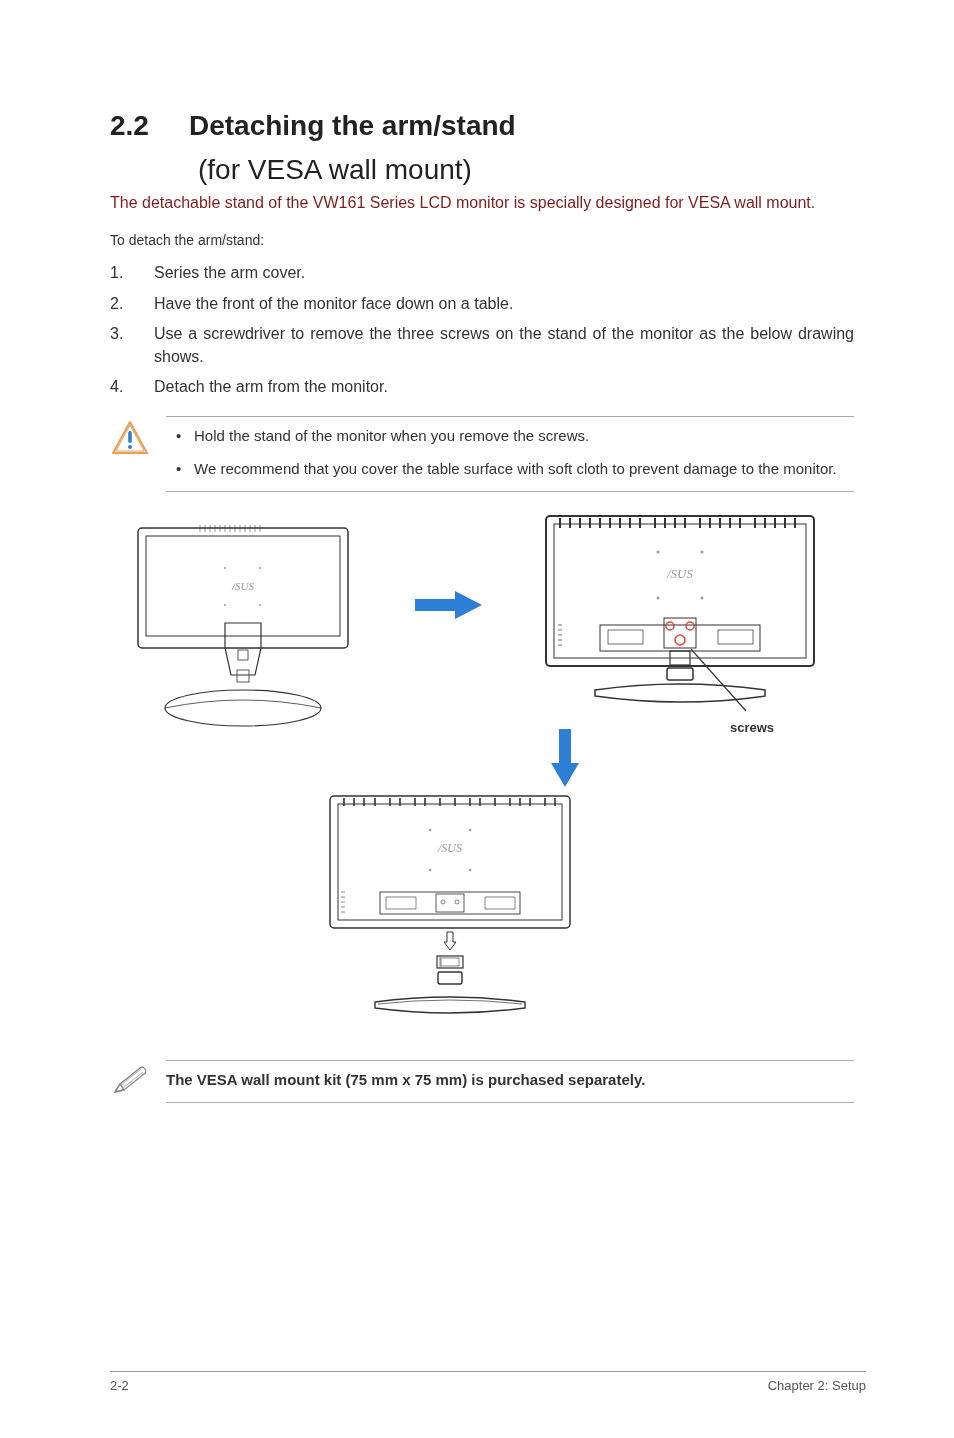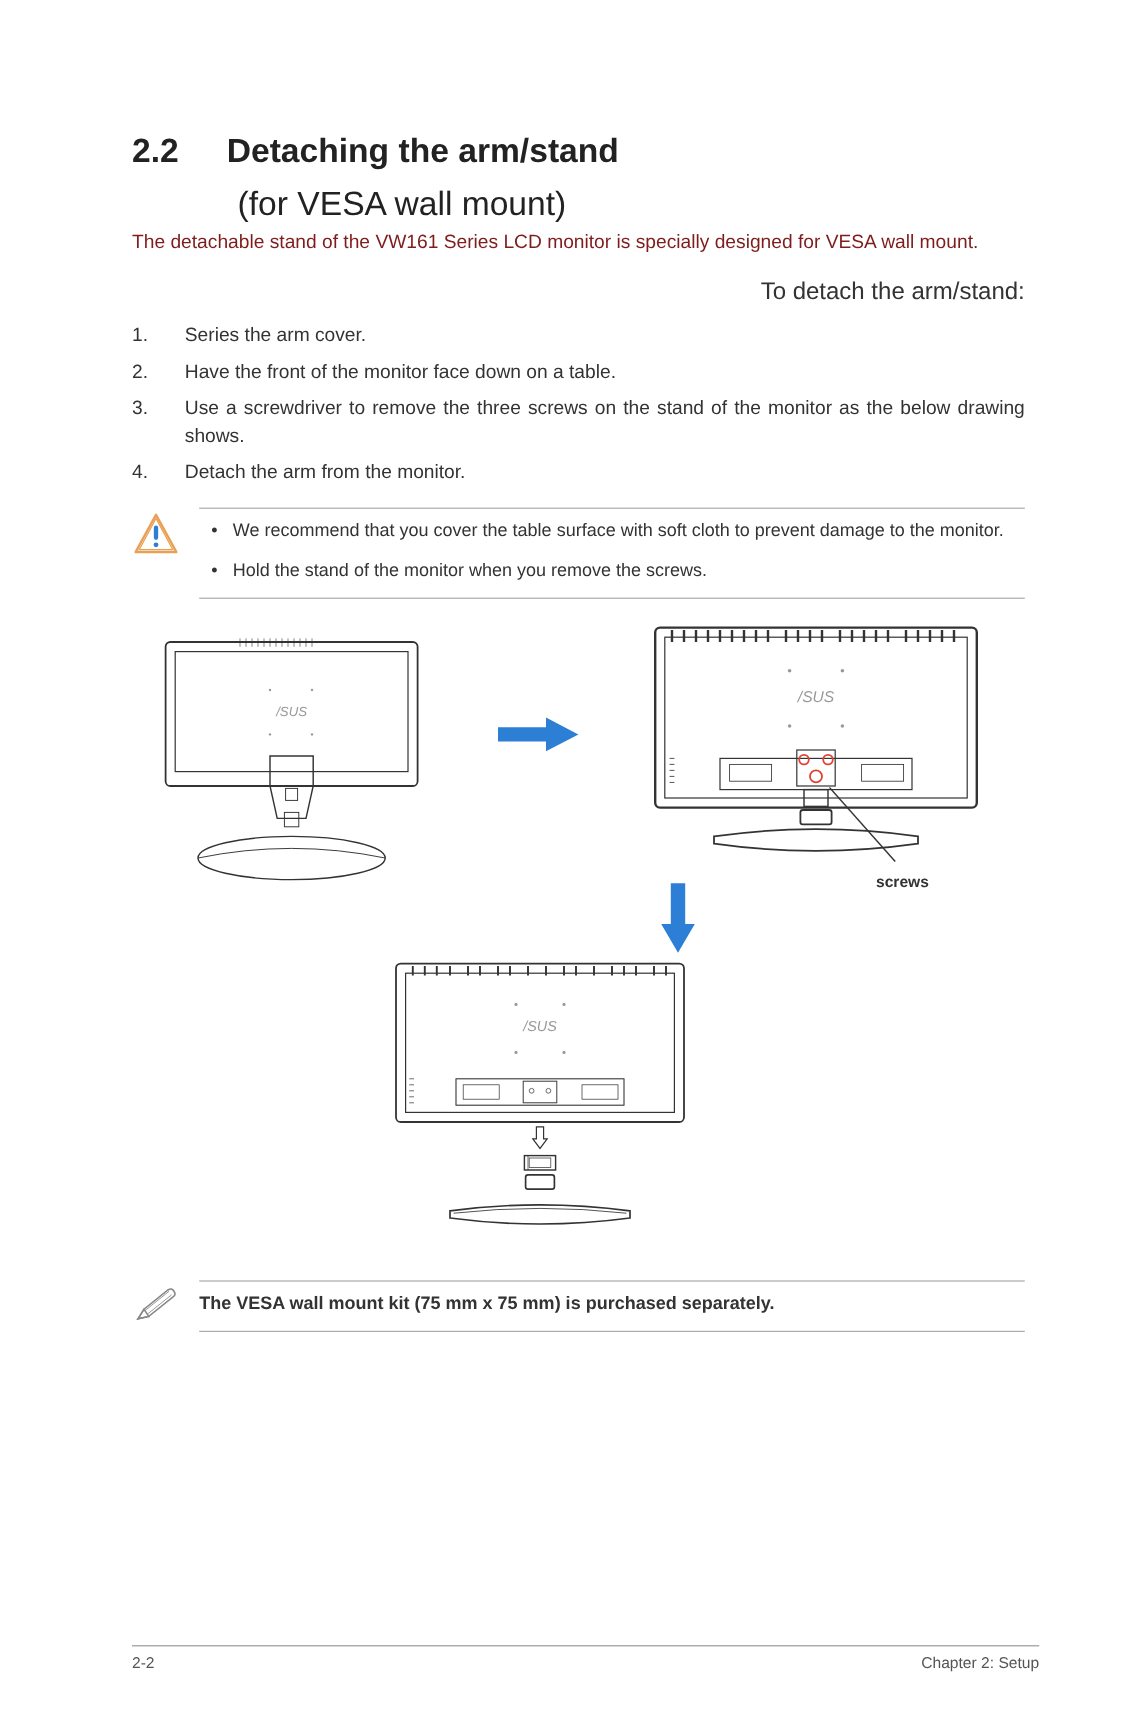--- a/index.html
+++ b/index.html
@@ -34,23 +34,22 @@
       margin-bottom: 6px;
     }
     .intro {
       font-size: 16px;
       color: #7f1d1d;
       margin-bottom: 18px;
       line-height: 1.4;
       text-align: justify;
     }
     .subhead {
-      font-size: 20px;
+      font-size: 14px;
       margin-bottom: 14px;
-      text-align: right;
     }
     ol.steps {
       list-style: none;
       margin-bottom: 18px;
     }
     ol.steps li {
       font-size: 16px;
       line-height: 1.4;
       margin-bottom: 8px;
       padding-left: 44px;
@@ -102,20 +101,21 @@
       padding: 2px 0;
       font-weight: bold;
     }
     .diagram-area {
       position: relative;
       height: 530px;
       margin-bottom: 20px;
     }
     .monitor-box {
       position: absolute;
+      font-family: Liberation Serif, serif;
     }
     .monitor1 { left: 20px; top: 10px; width: 240px; height: 210px; }
     .monitor2 { left: 430px; top: 0px; width: 280px; height: 200px; }
     .monitor3 { left: 210px; top: 280px; width: 260px; height: 240px; }
     .arrow-right {
       position: absolute;
       left: 300px;
       top: 75px;
       width: 80px;
       height: 40px;
@@ -178,22 +178,22 @@
   <div class="note-icon">
     <svg width="40" height="36" viewBox="0 0 40 36">
       <path d="M20 2 L37 33 L3 33 Z" fill="none" stroke="#e9a055" stroke-width="2" stroke-linejoin="round"></path>
       <path d="M20 5 L34 31 L6 31 Z" fill="none" stroke="#e9a055" stroke-width="1"></path>
       <rect x="18.2" y="11" width="3.6" height="12" rx="1.8" fill="#2d7fd6"></rect>
       <circle cx="20" cy="27" r="2" fill="#2d7fd6"></circle>
     </svg>
   </div>
   <div class="note-content">
     <ul>
+      <li>Hold the stand of the monitor when you remove the screws.</li>
       <li>We recommend that you cover the table surface with soft cloth to prevent damage to the monitor.</li>
-      <li>Hold the stand of the monitor when you remove the screws.</li>
     </ul>
   </div>
 </div>
 
 <div class="diagram-area">
 
   <div class="monitor-box monitor1">
     <svg width="240" height="210" viewBox="0 0 240 210">
       <rect x="8" y="8" width="210" height="120" rx="4" fill="none" stroke="#333" stroke-width="1.5"></rect>
       <rect x="16" y="16" width="194" height="100" fill="none" stroke="#333" stroke-width="1"></rect>

